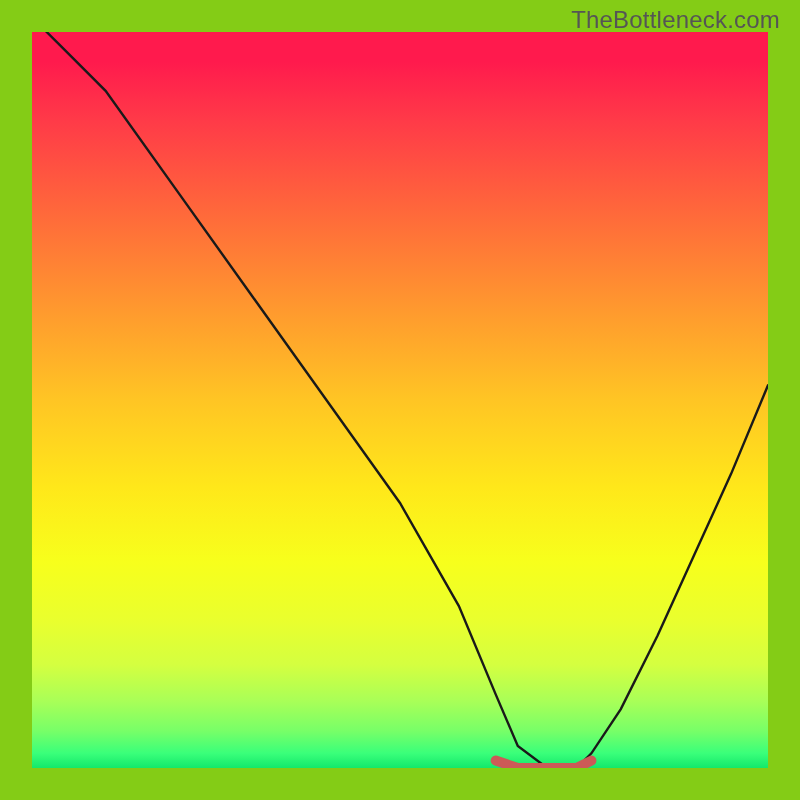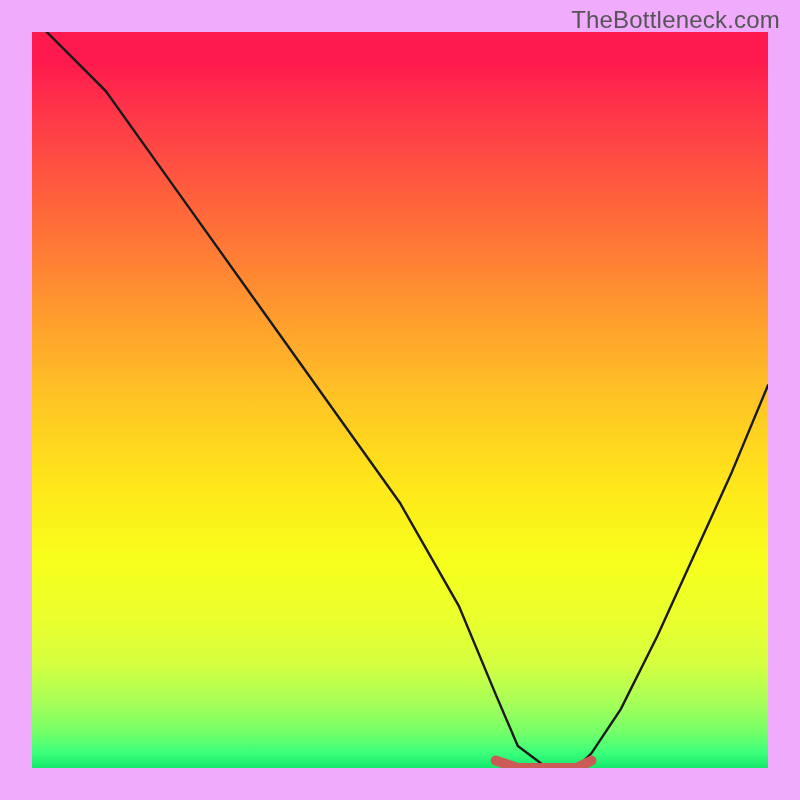--- a/index.html
+++ b/index.html
@@ -7,21 +7,21 @@
     padding: 0;
     width: 800px;
     height: 800px;
     background: #000;
     overflow: hidden;
   }
   .frame {
     position: relative;
     width: 800px;
     height: 800px;
-    background: #f0abfc;
+    background: #84cc16;
   }
   .plot-area {
     position: absolute;
     left: 32px;
     top: 32px;
     width: 736px;
     height: 736px;
     overflow: hidden;
   }
   .gradient {

